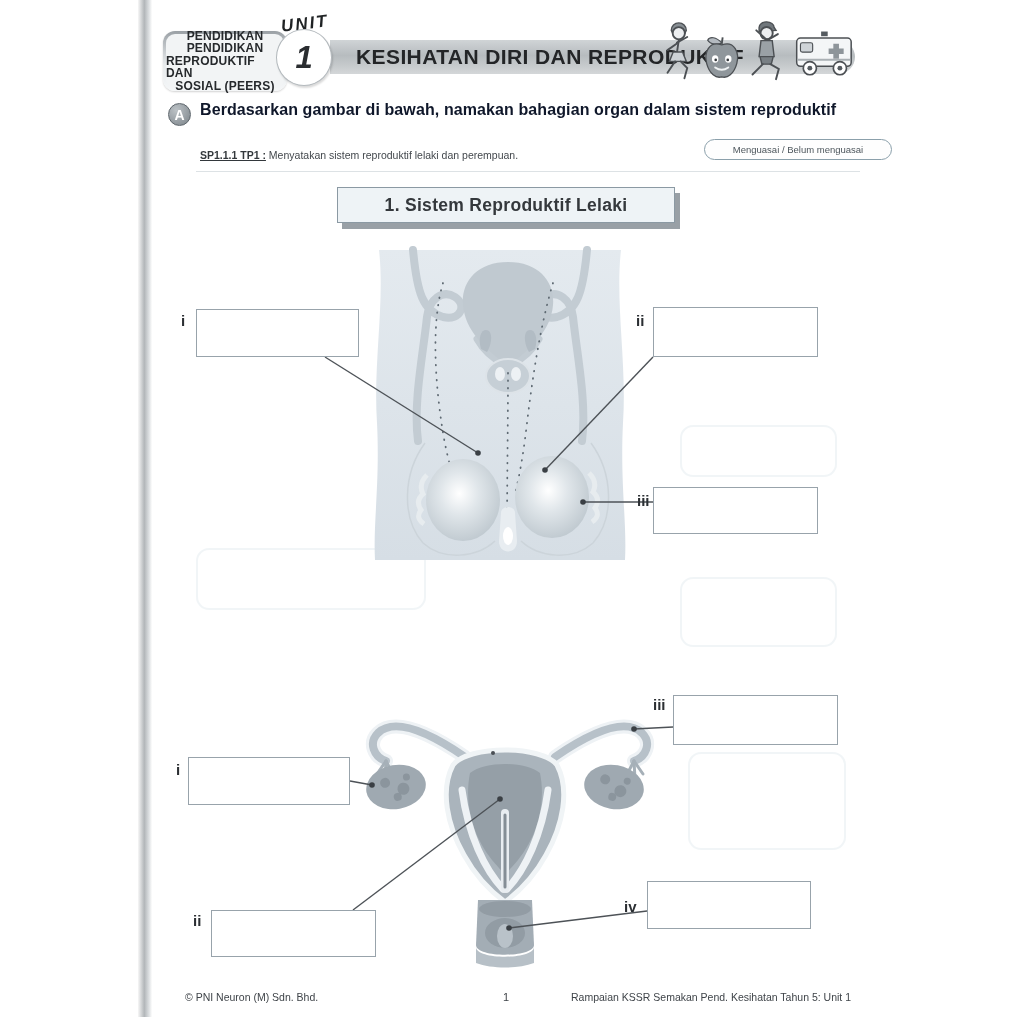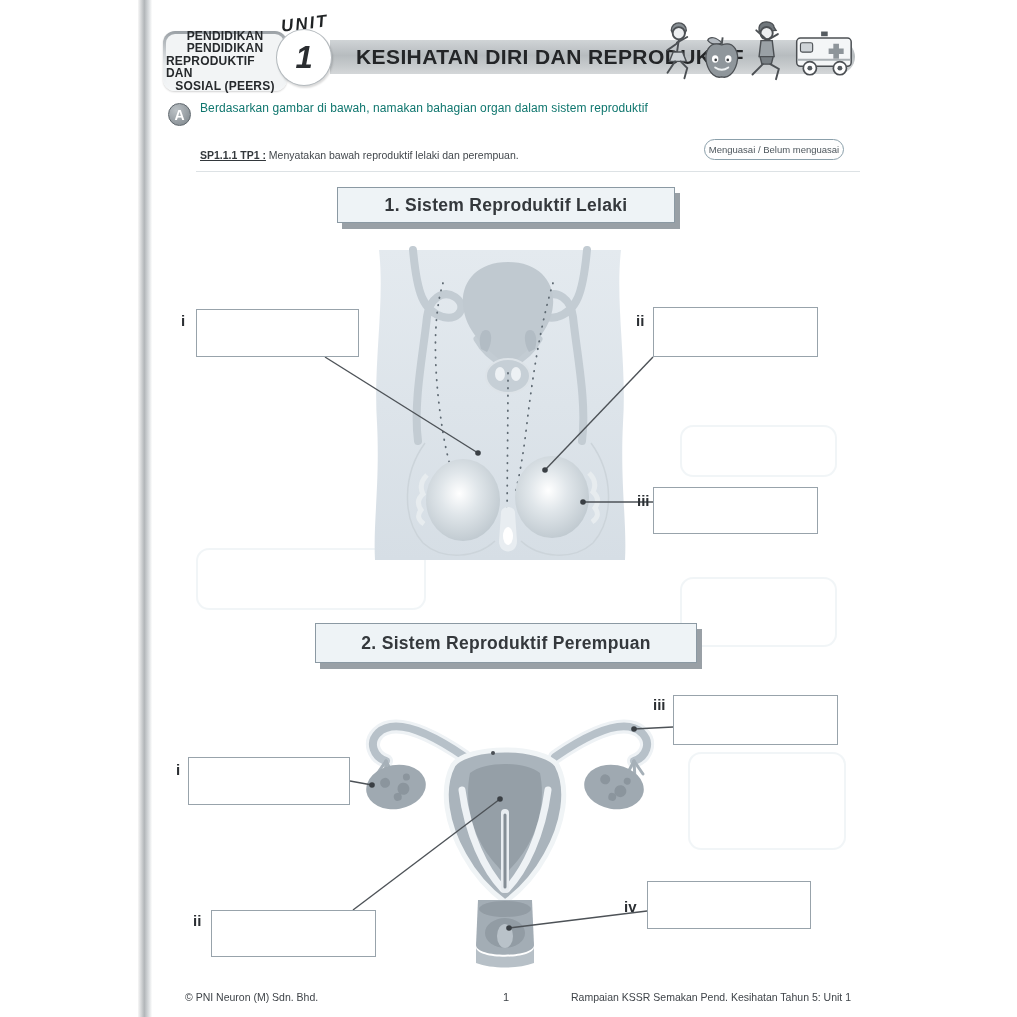--- a/index.html
+++ b/index.html
@@ -28,25 +28,25 @@
                display:flex; align-items:center; z-index:1; }
   .title-bar span { padding-left:26px; font-size:21px; font-weight:bold; color:#232527; letter-spacing:.4px; }
   .hdr-icons { position:absolute; left:660px; top:17px; width:198px; height:66px; display:flex;
                align-items:flex-end; gap:4px; z-index:4; }
 
   
   .a-badge { position:absolute; left:168px; top:103px; width:23px; height:23px; border-radius:50%;
              background:radial-gradient(circle at 35% 30%,#bcc2c6,#7b8389);
              border:1px solid #5e666c; color:#fff; font-weight:bold; font-size:14px;
              display:flex; align-items:center; justify-content:center; }
-  .instr { position:absolute; left:200px; width:670px; font-size:12px; font-weight:normal;
-           color:#0f766e; letter-spacing:.1px; }
+  .instr { position:absolute; left:200px; width:670px; font-size:16px; font-weight:bold;
+           color:#0f172a; letter-spacing:.1px; }
   .sp-line { position:absolute; left:200px; top:149px; font-size:10.5px; color:#43484d; }
   .sp-line b { font-weight:bold; color:#33383c;text-decoration:underline; }
-  .mastery { position:absolute; left:704px; top:139px; width:140px; height:21px; border-radius:11px;
+  .mastery { position:absolute; left:704px; top:139px; width:188px; height:21px; border-radius:11px;
              border:1px solid #8ba0ab; background:#fefefe; display:flex; align-items:center;
              justify-content:center; font-size:9.5px; color:#4d565c; }
   .rule-a { position:absolute; left:196px; top:171px; width:664px; height:1px; background:#dde2e5; }
 
   
   .titlebox { position:absolute; background:#eef3f6; border:1px solid #8b99a3;
               box-shadow:5px 6px 0 #99a0a6; display:flex; align-items:center; justify-content:center;
               font-size:17.5px; font-weight:600; color:#34383c; letter-spacing:.3px; z-index:3; }
   .tb1 { left:337px; top:187px; width:338px; height:36px; }
   .tb2 { left:315px; top:623px; width:382px; height:40px; }
@@ -141,21 +141,21 @@
       <circle cx="19" cy="42" r="7" fill="#fff" stroke="#4c5054" stroke-width="1.8"></circle>
       <circle cx="19" cy="42" r="2.6" fill="#555b60"></circle>
       <circle cx="51" cy="42" r="7" fill="#fff" stroke="#4c5054" stroke-width="1.8"></circle>
       <circle cx="51" cy="42" r="2.6" fill="#555b60"></circle>
     </svg>
   </div>
 
   <div class="a-badge">A</div>
   <div class="instr" style="top:101px;">Berdasarkan gambar di bawah, namakan bahagian organ dalam sistem reproduktif</div>
   <div class="sp-line">
-    <b>SP1.1.1 TP1 :</b><span> Menyatakan bawah reproduktif lelaki dan perempuan.</span>
+    <b>SP1.1.1 TP1 :</b><span> Menyatakan sistem reproduktif lelaki dan perempuan.</span>
   </div>
   <div class="mastery">Menguasai / Belum menguasai</div>
   <div class="rule-a"></div>
 
   <div class="titlebox tb1">1. Sistem Reproduktif Lelaki</div>
 
   <svg class="diagram" style="left:365px;top:243px;" width="270" height="325" viewBox="0 0 270 325">
     <defs>
       <linearGradient id="torsoG" x1="0" y1="0" x2="0" y2="1">
         <stop offset="0" stop-color="#e4eaef"></stop>
@@ -188,21 +188,20 @@
     <path d="M60,200 C38,230 36,275 58,300 C78,318 112,315 130,298" stroke="#ccd4da" stroke-width="1.5" fill="none"></path>
     <path d="M156,298 C174,315 208,318 228,300 C250,275 248,230 226,200" stroke="#ccd4da" stroke-width="1.5" fill="none"></path>
     <ellipse cx="98" cy="257" rx="37" ry="41" fill="url(#tg)"></ellipse>
     <ellipse cx="187" cy="254" rx="37" ry="41" fill="url(#tg)"></ellipse>
     <path d="M62,232 q-9,9 -4,19 q-8,7 -2,16 q-6,8 3,14" stroke="#e7ecef" stroke-width="5" fill="none"></path>
     <path d="M224,230 q9,9 4,19 q8,7 2,16 q6,8 -3,14" stroke="#e7ecef" stroke-width="5" fill="none"></path>
     <path d="M134,298 C134,312 152,312 152,298 L150,270 C150,262 136,262 136,270 Z" fill="#e8edf1"></path>
     <ellipse cx="143" cy="293" rx="5" ry="9" fill="#ffffff"></ellipse>
   </svg>
 
-  <div class="titlebox tb2">2. Sistem Reproduktif Perempuan</div>
 
   <svg class="diagram" style="left:350px;top:695px;" width="320" height="275" viewBox="0 0 320 275">
     <g stroke="#eef2f5" stroke-width="14" fill="none" stroke-linecap="round">
       <path d="M205,62 C240,38 275,22 292,38 C302,48 296,62 284,66"></path>
       <path d="M115,62 C80,38 45,22 28,38 C18,48 24,62 36,66"></path>
     </g>
     <g stroke="#b7c1c9" stroke-width="8" fill="none" stroke-linecap="round">
       <path d="M205,62 C240,38 275,22 292,38 C302,48 296,62 284,66"></path>
       <path d="M115,62 C80,38 45,22 28,38 C18,48 24,62 36,66"></path>
     </g>

